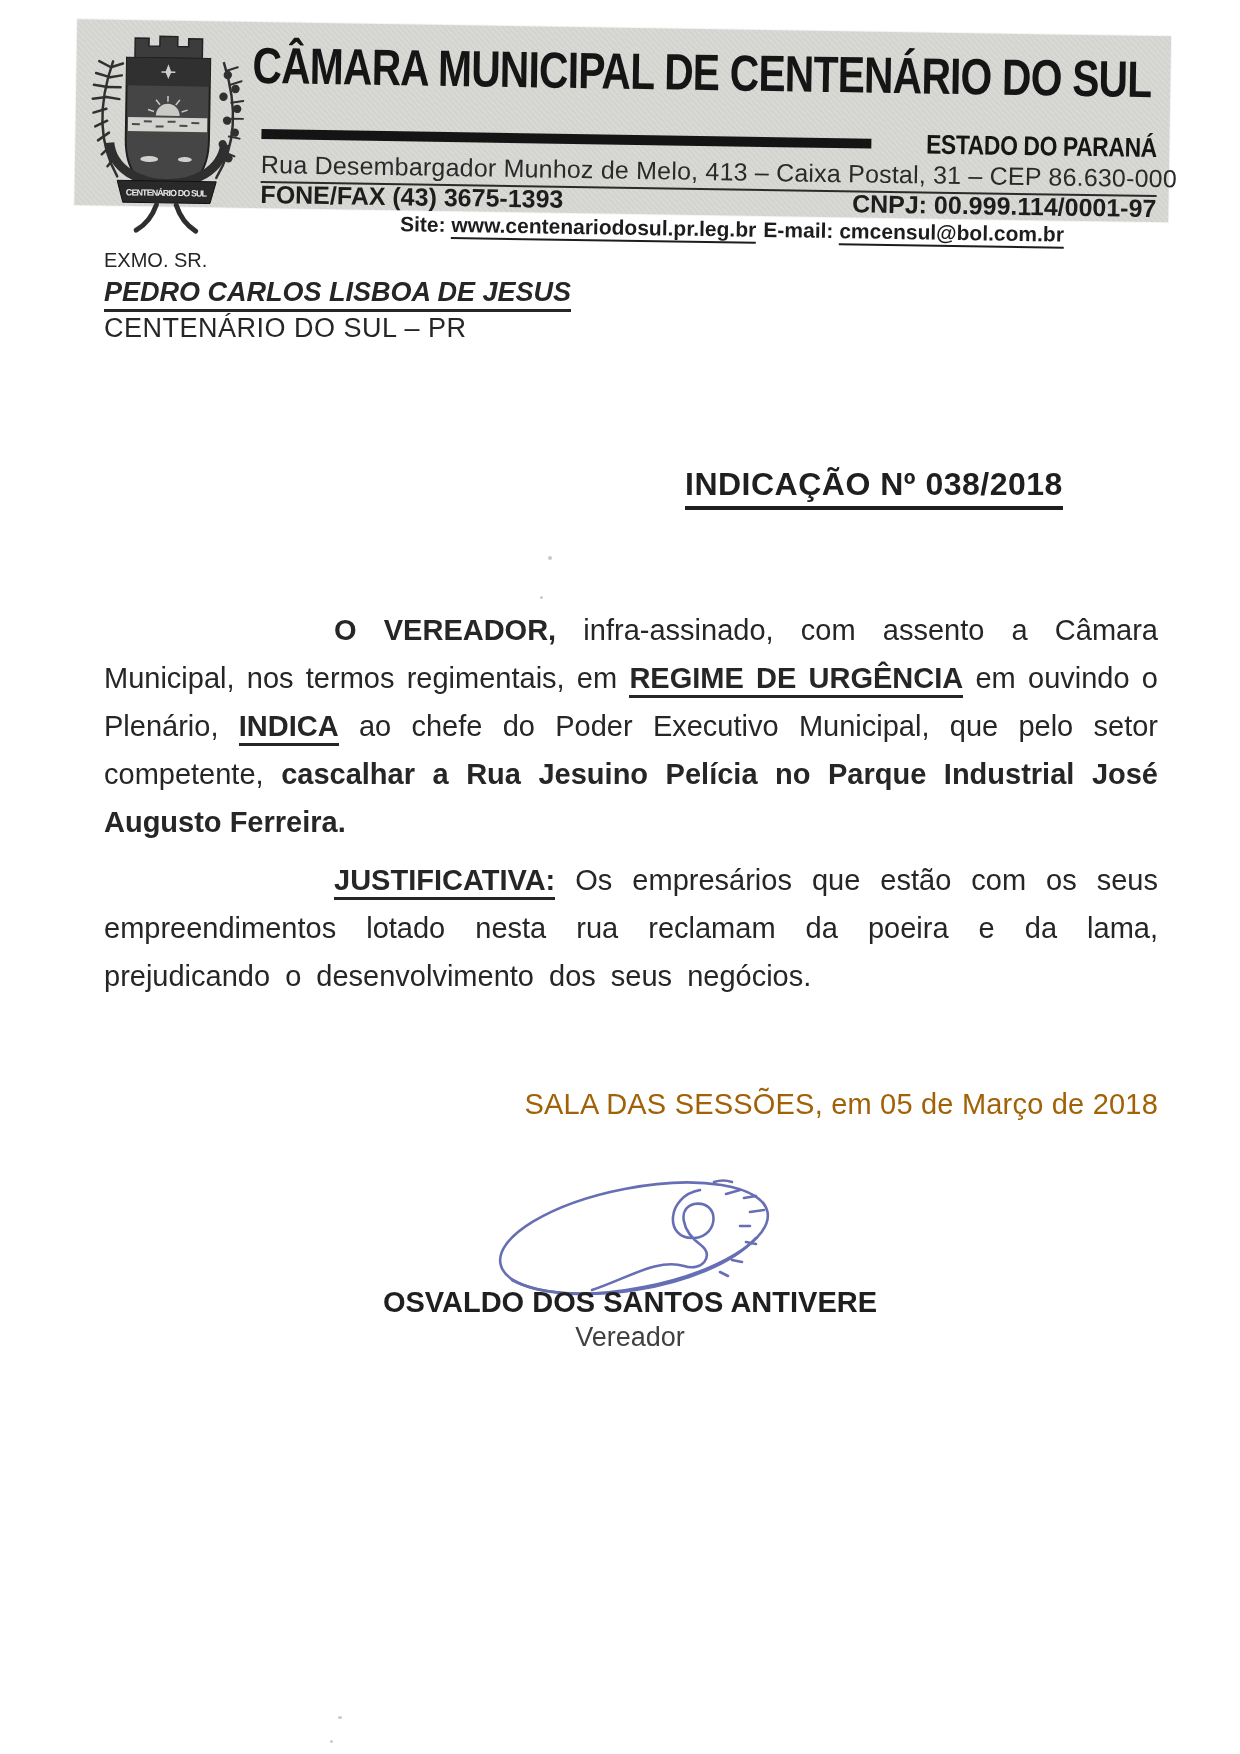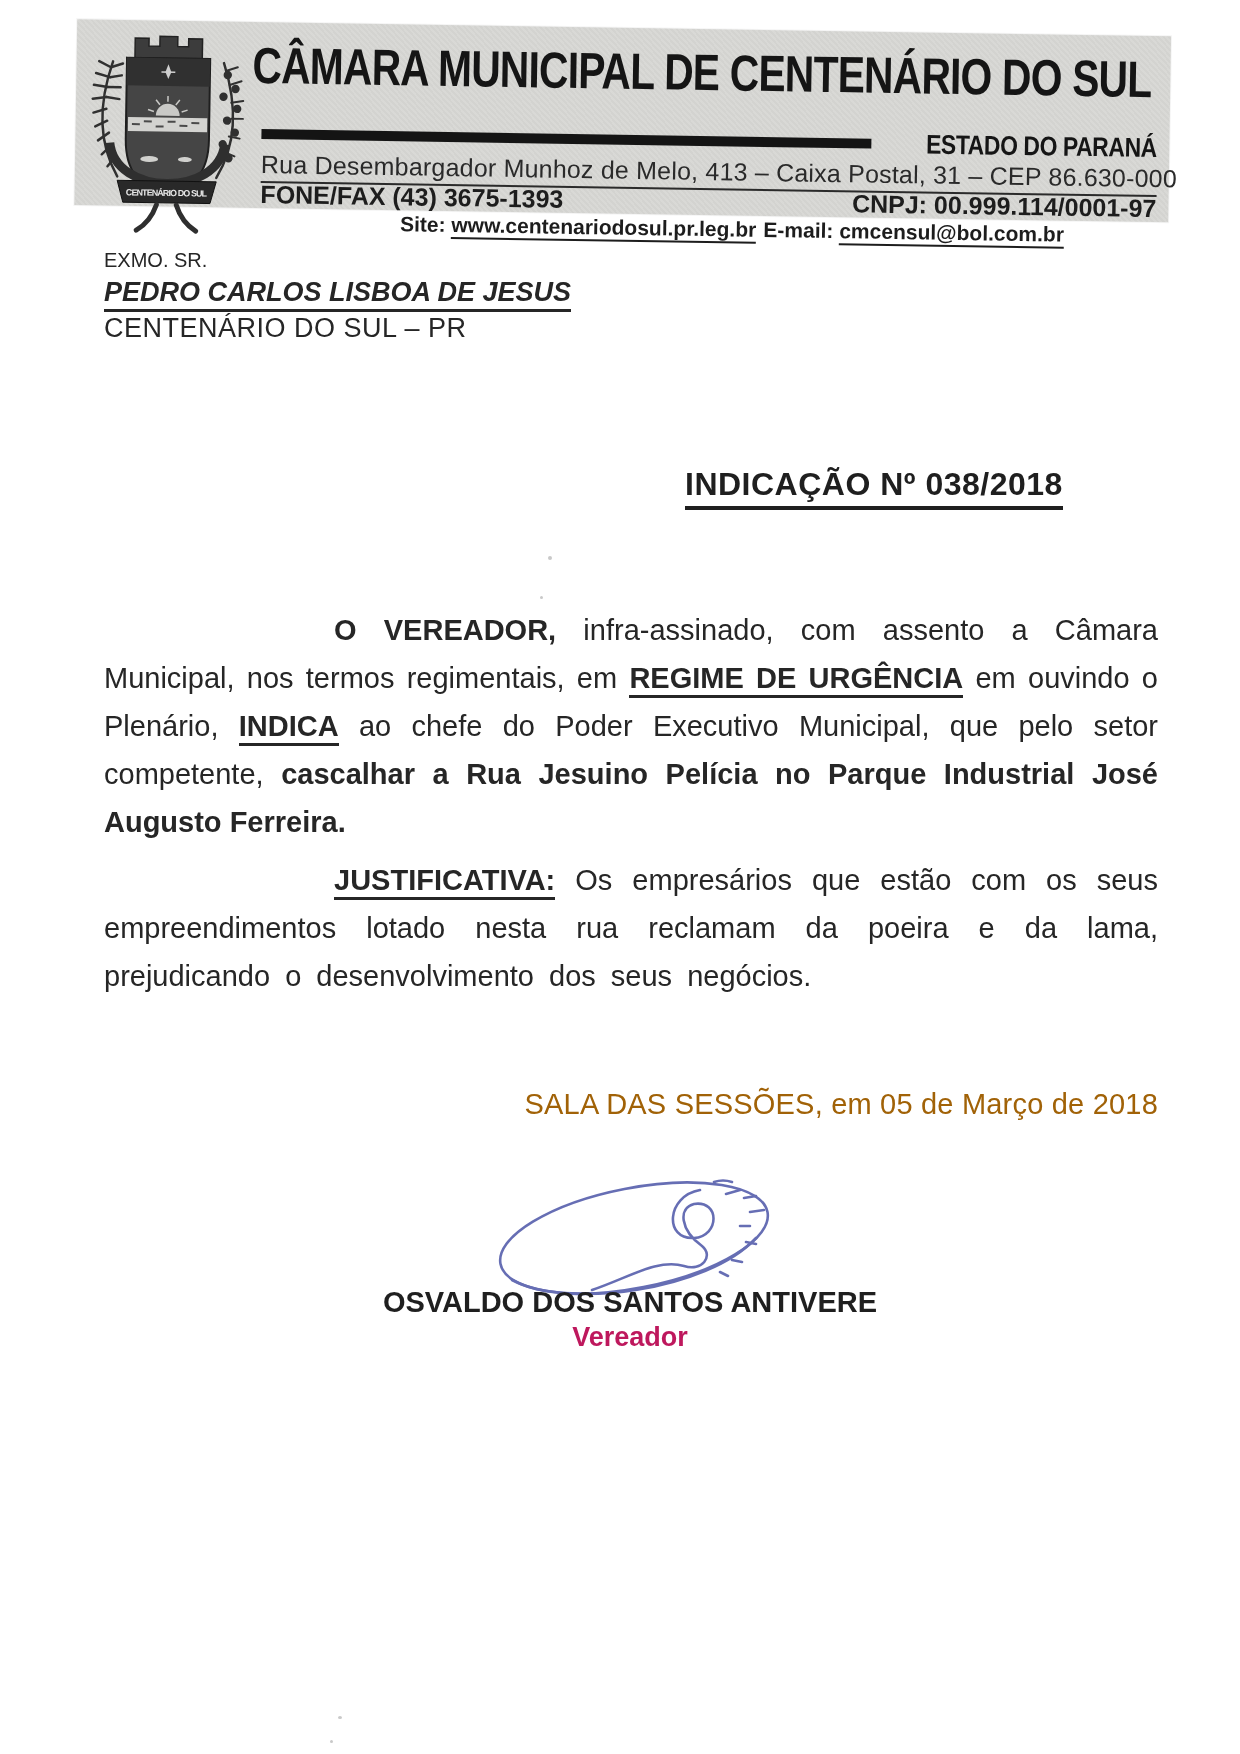--- a/index.html
+++ b/index.html
@@ -84,21 +84,21 @@
     position:absolute; left:104px; top:1088px; width:1054px;
     text-align:right; font-size:29px; color:#a16207; letter-spacing:0.2px;
   }
   .signature-svg { position:absolute; left:488px; top:1168px; width:312px; height:168px; }
   .signer-name {
     position:absolute; left:370px; top:1286px; width:520px; text-align:center;
     font-size:29px; font-weight:bold; color:#1f1f1f; white-space:nowrap;
   }
   .signer-role {
     position:absolute; left:370px; top:1322px; width:520px; text-align:center;
-    font-size:27px; color:#be185d;font-weight:bold;
+    font-size:27px; color:#404040;
   }
 
   
   .speck { position:absolute; background:#c9c9c9; border-radius:50%; }
 </style>
 </head>
 <body>
 
 <div class="page">
 

